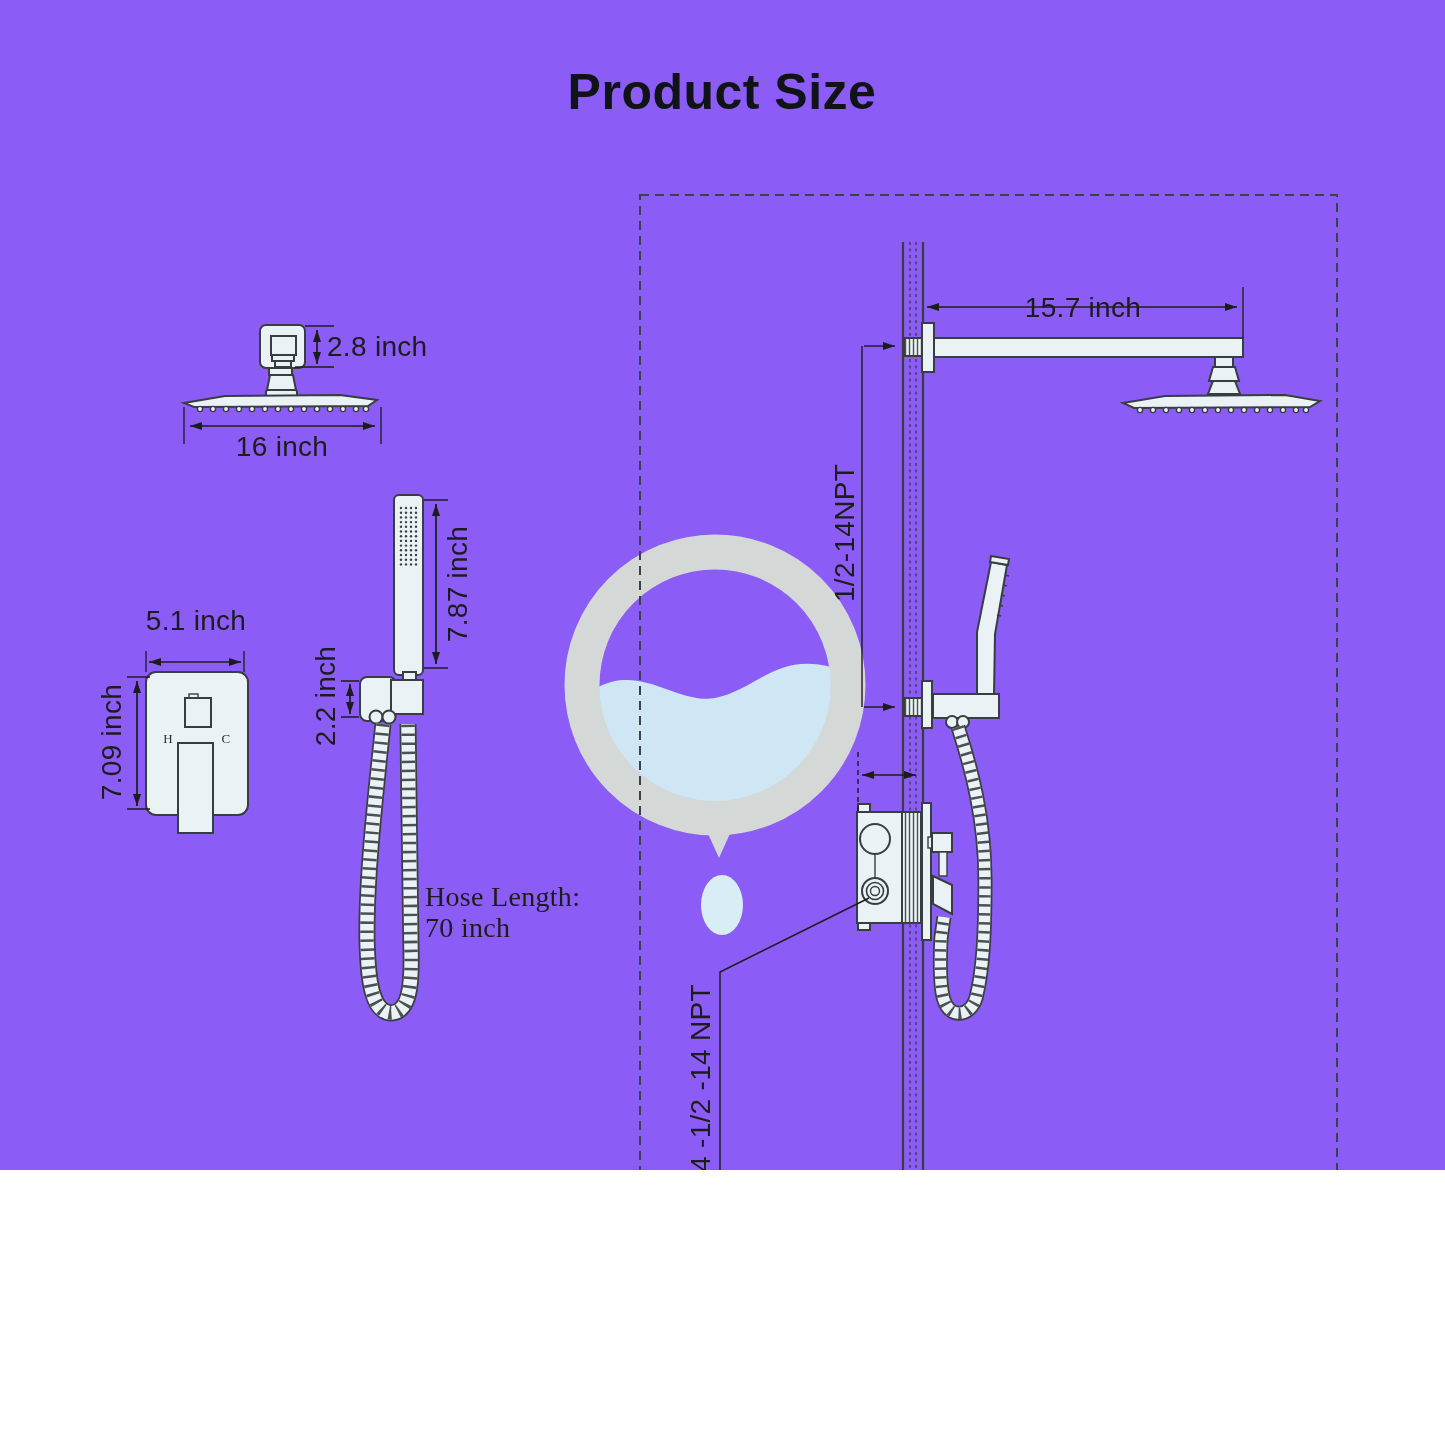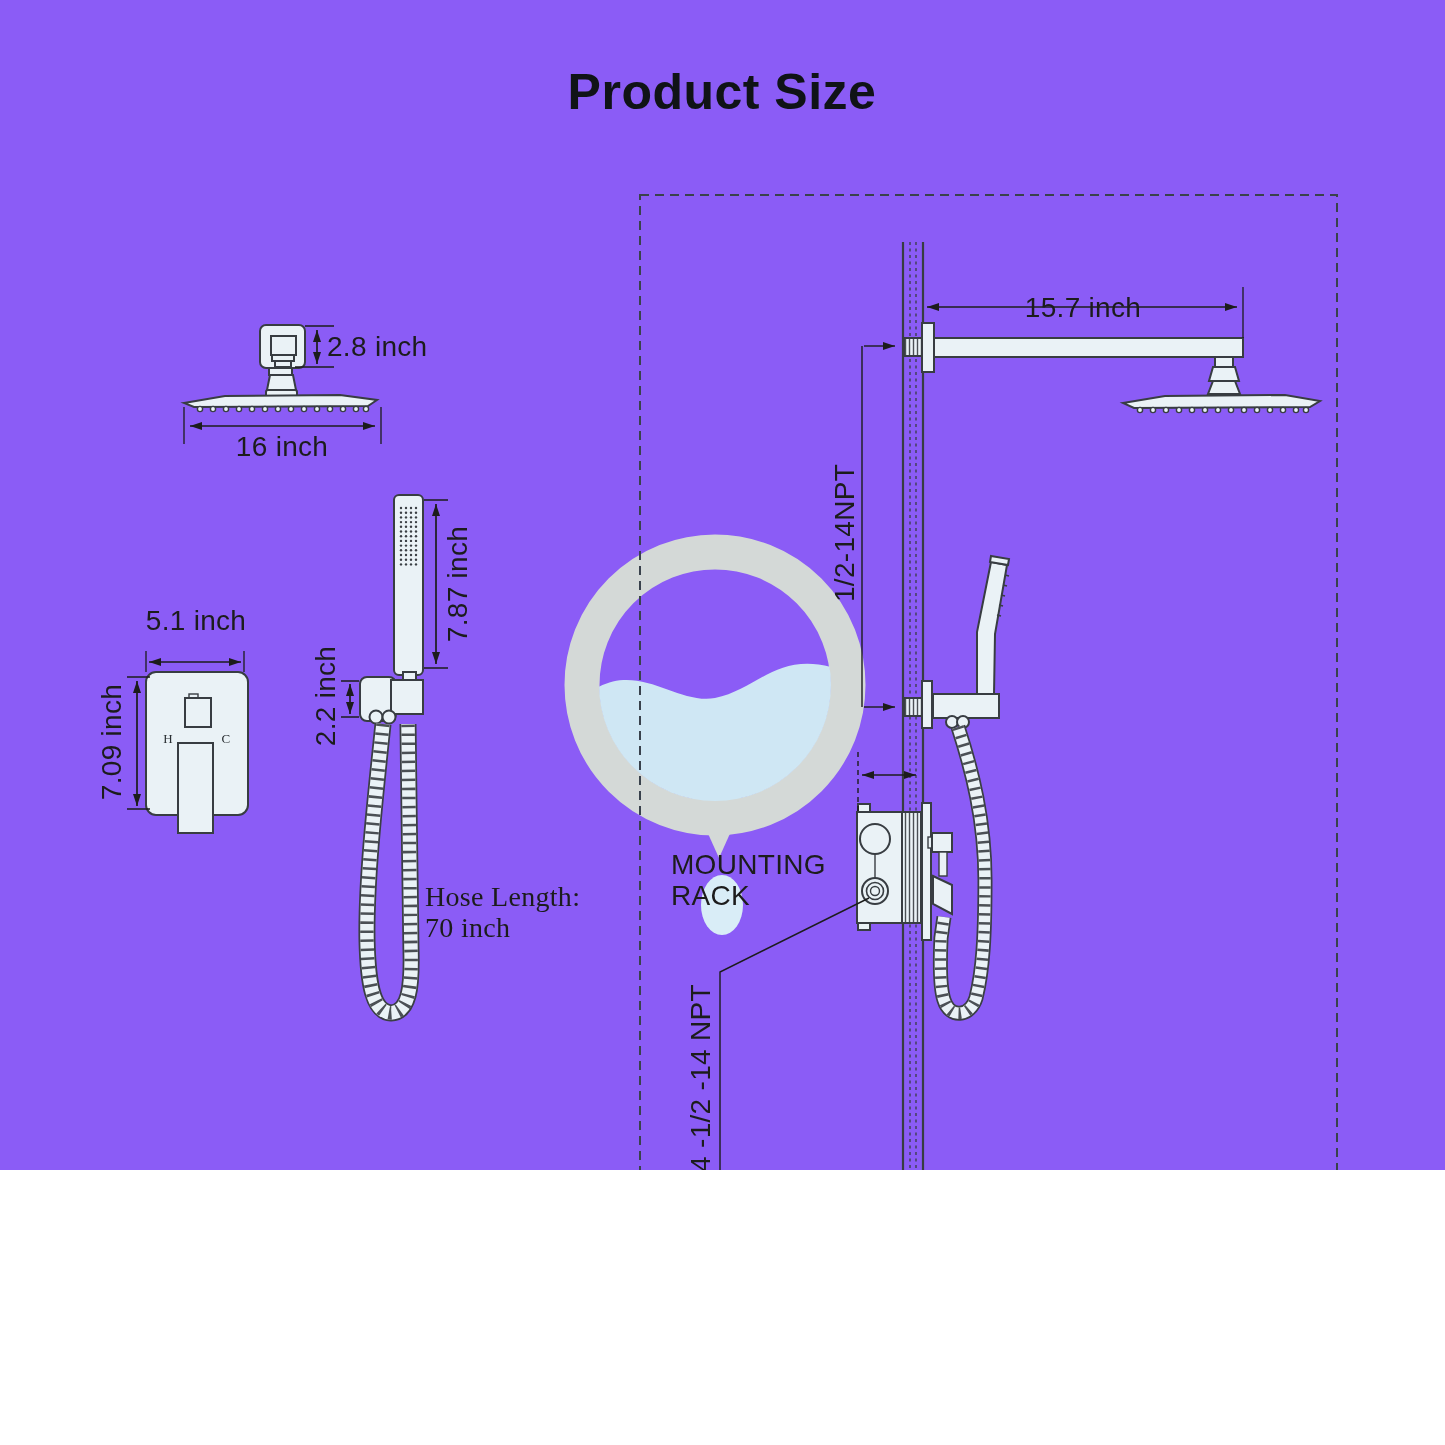--- a/index.html
+++ b/index.html
@@ -242,19 +242,15 @@
   <div class="lbl rot" style="left:325px;top:696px;">2.2 inch</div>
   <div class="lbl" style="left:425px;top:881px;font-family:Liberation Serif, serif;">
     <div>Hose Length:</div>
     <div>70 inch</div>
   </div>
 
   <div class="lbl center" style="left:1083px;top:283px;margin-top:24px;">15.7 inch</div>
   <div class="lbl rot" style="left:844px;top:533px;">1/2-14NPT</div>
 
 
-  <div class="lbl" style="left:671px;top:849px;">
-    <div>MOUNTING</div>
-    <div>RACK</div>
-  </div>
 
   <div class="lbl rot" style="left:700px;top:1078px;">4 -1/2 -14 NPT</div>
 </div>
 
 </body></html>

